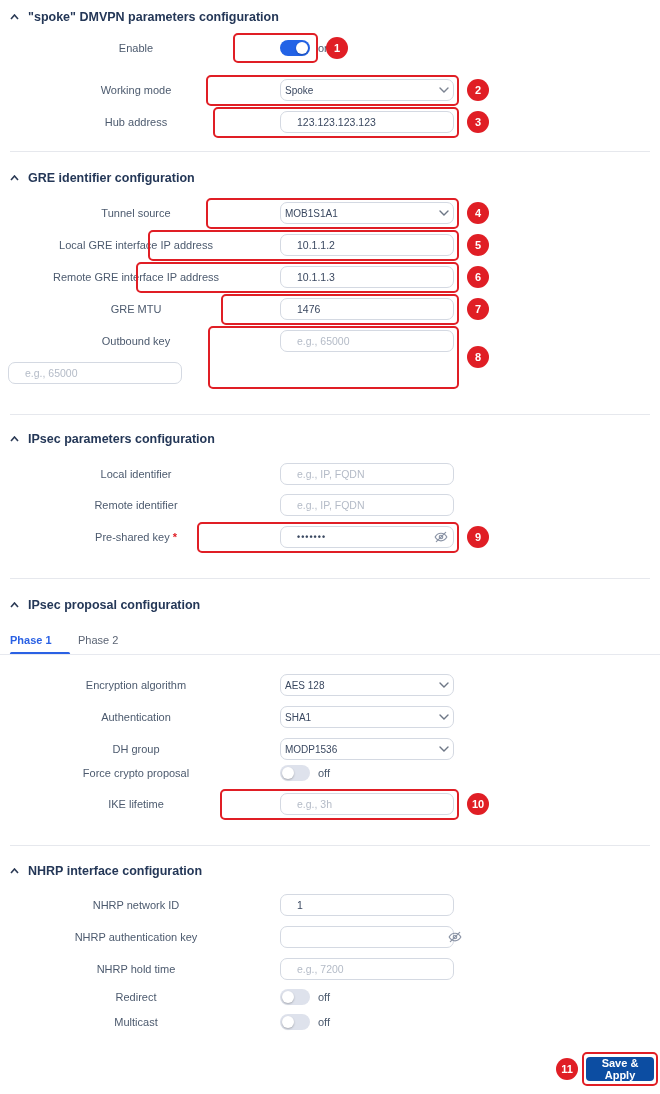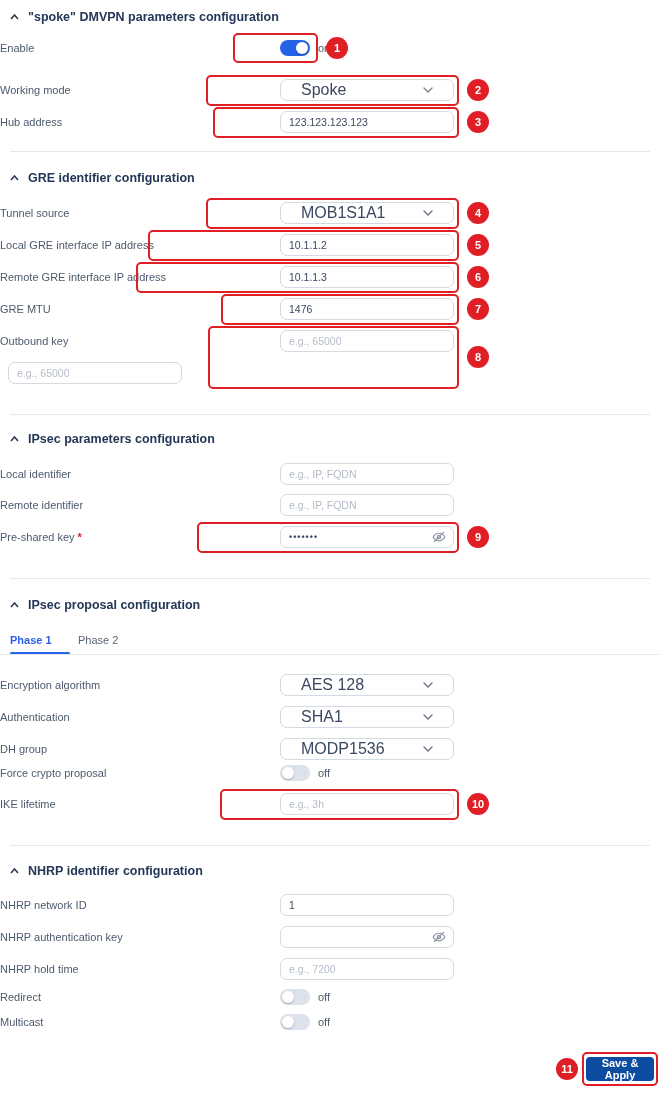--- a/index.html
+++ b/index.html
@@ -5,33 +5,33 @@
   html,body{margin:0;padding:0;background:#fff;}
   .page{position:relative;width:660px;height:1094px;background:#fff;
         font-family:"Liberation Sans",sans-serif;overflow:hidden;}
   
   .sec-head{position:absolute;left:10px;display:flex;align-items:center;gap:9px;height:16px;}
   .sec-head .chev-up{display:flex;align-items:center;}
   .sec-title{font-size:12.5px;font-weight:bold;color:#243757;}
   .divider{position:absolute;left:10px;width:640px;height:1px;background:#e6e8ed;}
   
   .row{position:absolute;left:0;width:660px;height:22px;display:flex;align-items:center;}
-  .lbl{width:272px;text-align:left;font-size:11px;color:#4c5a6e;flex:none;}
+  .lbl{width:272px;text-align:center;font-size:11px;color:#4c5a6e;flex:none;}
   .req{color:#e01e25;margin-left:3px;font-weight:bold;}
   .ctrl-gap{width:8px;flex:none;}
   .inp,.sel,.inp-wrap{box-sizing:border-box;width:174px;height:22px;border:1px solid #d4d9e2;
      border-radius:7px;background:#fff;flex:none;}
-  .inp{padding:0 8px;font-size:10.5px;color:#3a4860;outline:none;
+  .inp{padding:0 16px;font-size:10.5px;color:#3a4860;outline:none;
        font-family:"Liberation Sans",sans-serif;}
   .inp::placeholder{color:#b4bbc7;opacity:1;}
   .inp-wrap{display:flex;align-items:center;padding:0 7px 0 0;}
   .inp-wrap .inp{border:none;background:transparent;flex:1;width:auto;height:20px;}
   .inp.dots{letter-spacing:1px;font-weight:bold;font-size:9px;}
   .sel{display:flex;align-items:center;justify-content:space-between;
-       padding:0 20px;font-size:16px;color:#3a4860;cursor:pointer;}
+       padding:0 4px;font-size:10px;color:#3a4860;cursor:pointer;}
   .eye-btn{display:flex;align-items:center;cursor:pointer;}
   
   .toggle{width:30px;height:16px;border-radius:9px;position:relative;flex:none;cursor:pointer;}
   .toggle.on{background:#2363e6;}
   .toggle.off{background:#dee2ec;}
   .toggle .knob{position:absolute;top:2px;width:12px;height:12px;border-radius:50%;background:#fff;
        box-shadow:0 1px 2px rgba(0,0,0,.25);}
   .toggle.on .knob{right:2px;}
   .toggle.off .knob{left:2px;}
   .tstate{margin-left:8px;font-size:11px;color:#4c5a6e;}
@@ -249,21 +249,21 @@
   </div>
 
   <div class="divider" style="top:845px"></div>
 
   <div class="sec-head" style="top:863px">
     <span class="chev-up">
       <svg width="9" height="6" viewBox="0 0 9 6">
           <polyline points="1,5 4.5,1 8,5" fill="none" stroke="#2b3a55" stroke-width="1.6"></polyline>
         </svg>
     </span>
-    <span class="sec-title">NHRP identifier configuration</span>
+    <span class="sec-title">NHRP interface configuration</span>
   </div>
 
   <div class="row" style="top:894px">
     <span class="lbl">NHRP network ID</span>
     <span class="ctrl-gap"></span>
     <input class="inp" value="1" style="">
   </div>
 
   <div class="row" style="top:926px">
     <span class="lbl">NHRP authentication key</span>

